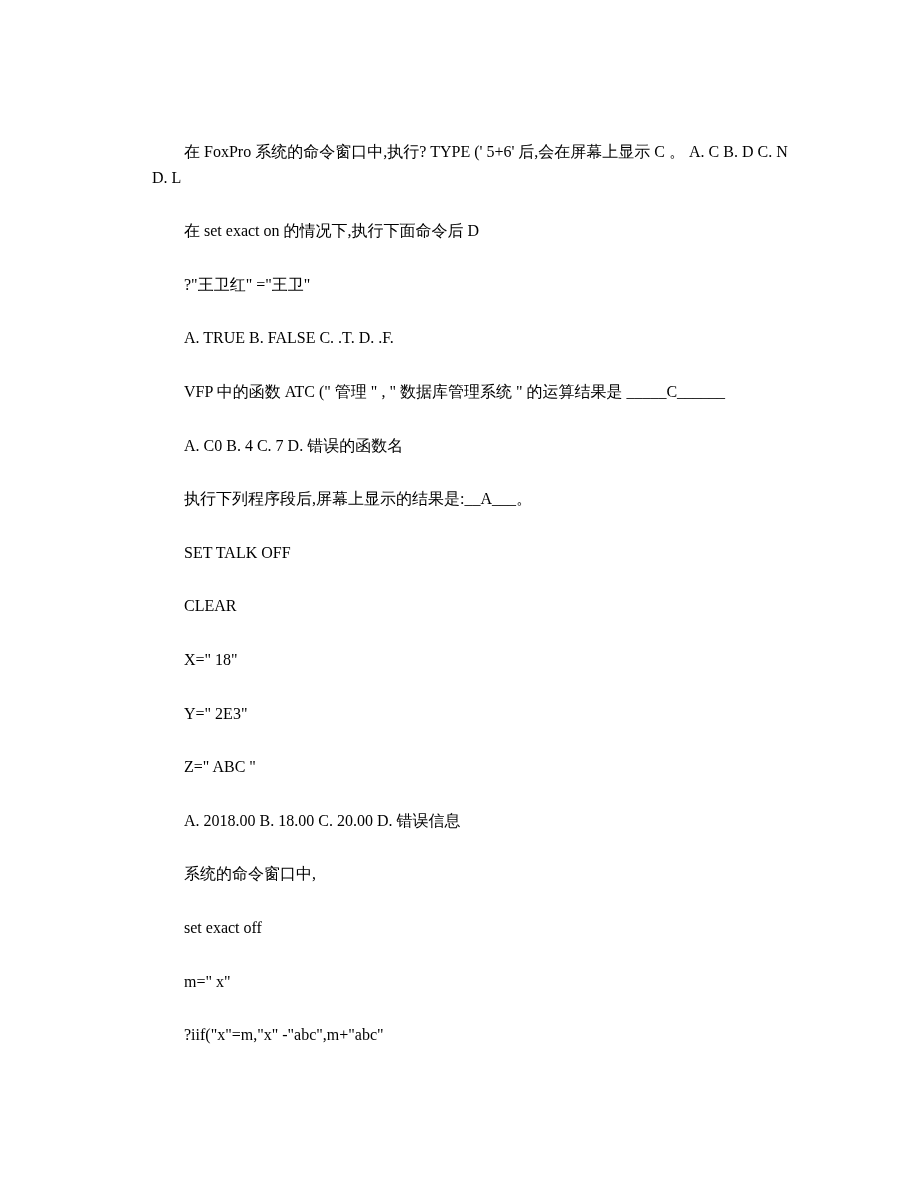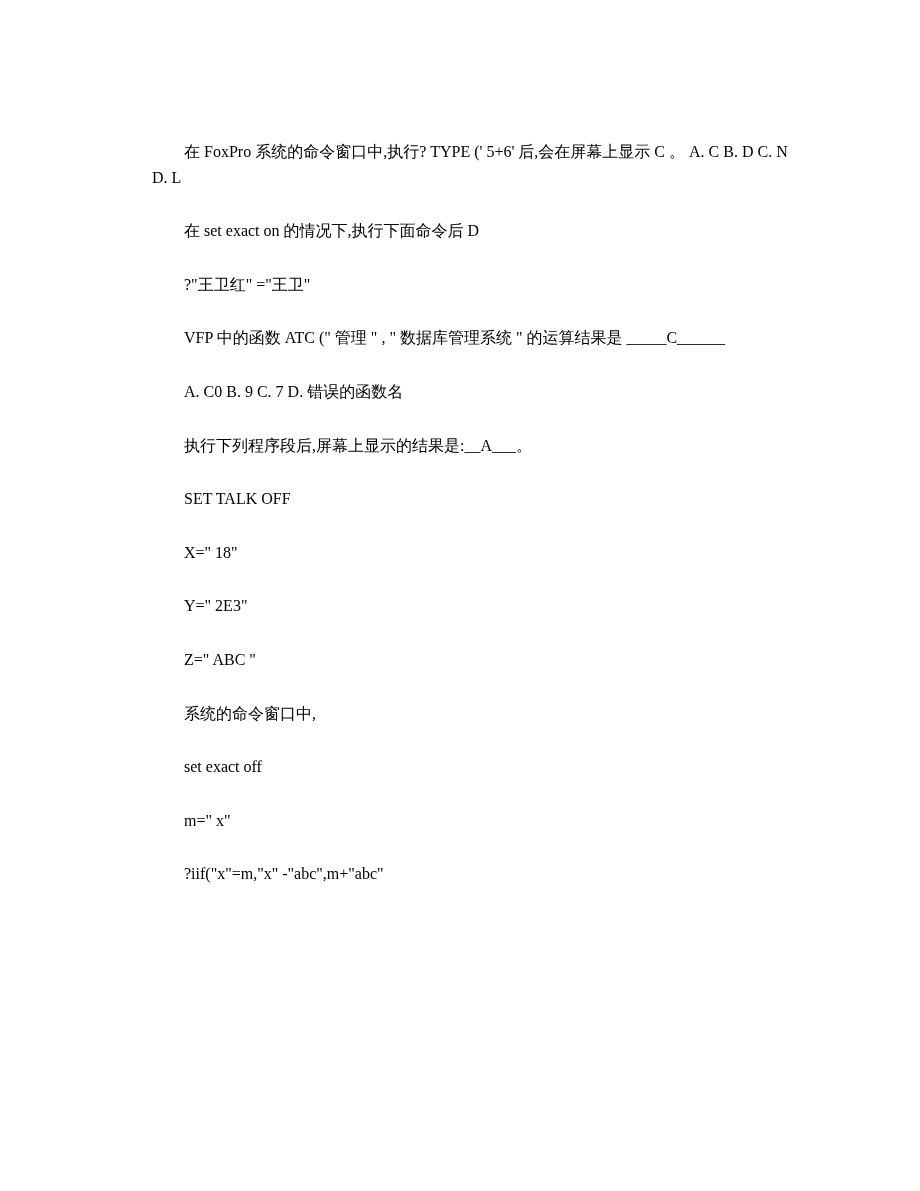--- a/index.html
+++ b/index.html
@@ -24,24 +24,27 @@
       text-indent: 2em;
     }
   </style>
 </head>
 <body>
 
 <div>
   <p class="paragraph indent">在 FoxPro 系统的命令窗口中,执行? TYPE (' 5+6' 后,会在屏幕上显示 C 。 A. C B. D C. N D. L</p>
   <p class="paragraph indent">在 set exact on 的情况下,执行下面命令后 D</p>
   <p class="paragraph indent">?"王卫红" ="王卫"</p>
+  <p class="paragraph indent">A. TRUE B. FALSE C. .T. D. .F.</p>
   <p class="paragraph indent">VFP 中的函数 ATC (" 管理 " , " 数据库管理系统 " 的运算结果是 _____C______</p>
-  <p class="paragraph indent">A. C0 B. 9 C. 7 D. 错误的函数名</p>
+  <p class="paragraph indent">A. C0 B. 4 C. 7 D. 错误的函数名</p>
   <p class="paragraph indent">执行下列程序段后,屏幕上显示的结果是:__A___。</p>
   <p class="paragraph indent">SET TALK OFF</p>
+  <p class="paragraph indent">CLEAR</p>
   <p class="paragraph indent">X=" 18"</p>
   <p class="paragraph indent">Y=" 2E3"</p>
   <p class="paragraph indent">Z=" ABC "</p>
+  <p class="paragraph indent">A. 2018.00 B. 18.00 C. 20.00 D. 错误信息</p>
   <p class="paragraph indent">系统的命令窗口中,</p>
   <p class="paragraph indent">set exact off</p>
   <p class="paragraph indent">m=" x"</p>
   <p class="paragraph indent">?iif("x"=m,"x" -"abc",m+"abc"</p>
 </div>
 
 </body></html>

